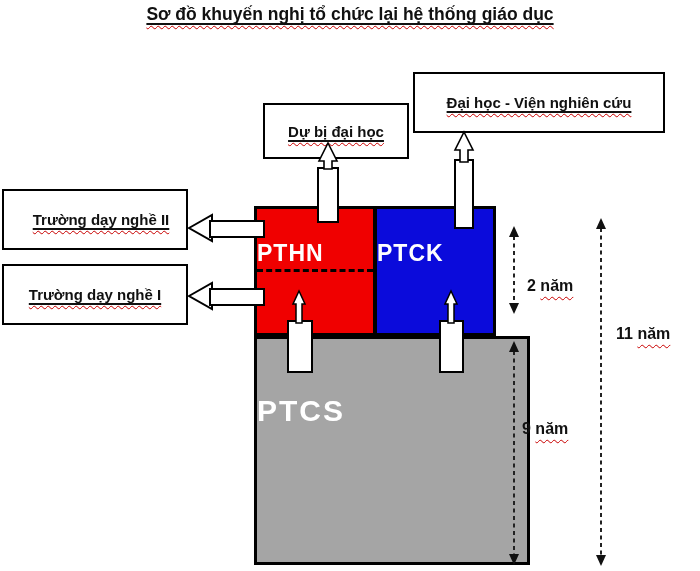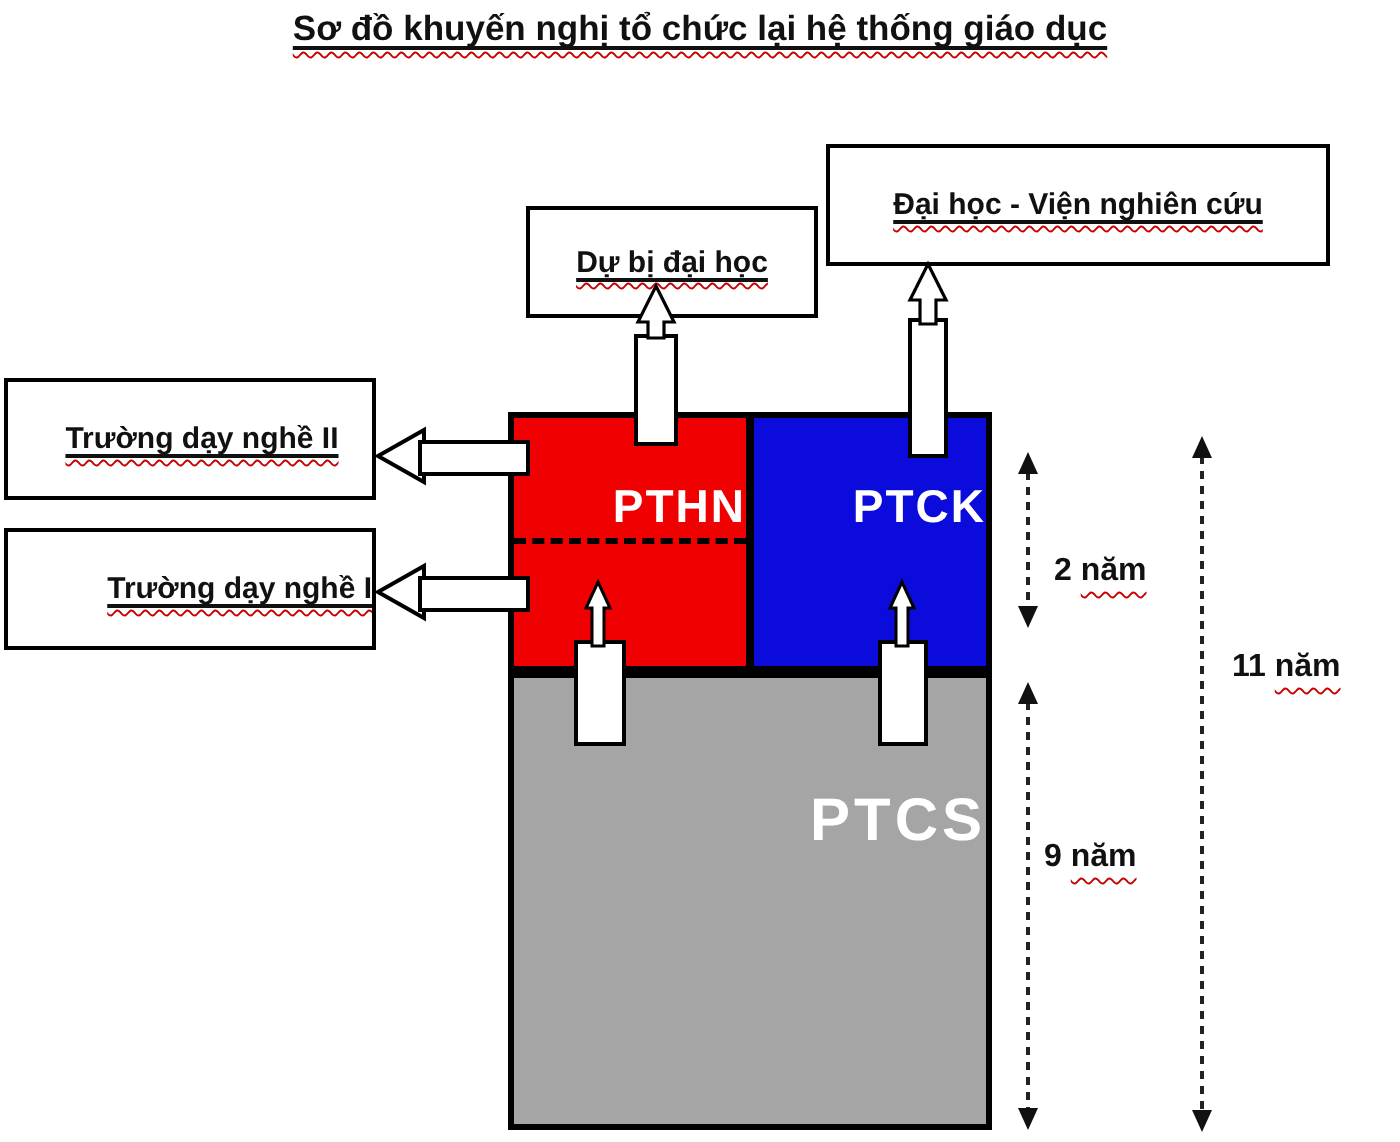--- a/index.html
+++ b/index.html
@@ -20,26 +20,26 @@
   .wavy{text-decoration:underline wavy var(--wavy);text-decoration-thickness:1px;text-underline-offset:5px;text-decoration-skip-ink:none;}
   .title{
     left:0;top:4px;width:700px;text-align:center;
     font-weight:bold;font-size:17.5px;z-index:1;
   }
   .blocktop{left:254px;top:206px;width:242px;height:130px;border:3px solid #000;display:flex;z-index:1;}
   .half{position:relative;flex:1;}
   .half.red{background:var(--red);border-right:4px solid #000;}
   .half.blue{background:var(--blue);}
   .blocklabel{
-    position:absolute;left:0;width:100%;text-align:right;
+    position:absolute;left:0;width:100%;text-align:left;
     color:#fff;font-weight:bold;letter-spacing:1px;
   }
   .half .blocklabel{top:31px;font-size:23px;}
   .dashline{position:absolute;left:0;right:0;top:60px;border-top:3px dashed #000;}
-  .graybk{left:254px;top:336px;width:242px;height:229px;background:var(--gray);border:3px solid #000;z-index:1;}
+  .graybk{left:254px;top:336px;width:276px;height:229px;background:var(--gray);border:3px solid #000;z-index:1;}
   .graybk .blocklabel{top:55px;font-size:30px;letter-spacing:2px;}
   .arrow-svg{position:absolute;z-index:5;}
   .measure-svg{position:absolute;z-index:2;}
   .yearlabel{font-weight:bold;font-size:16px;z-index:2;white-space:nowrap;}
 </style>
 </head>
 <body>
 
 <div class="abs title">
   <span class="u"><span class="wavy">Sơ đồ khuyến nghị tổ chức lại hệ thống giáo dục</span></span>
@@ -47,21 +47,21 @@
 
 <div class="abs box" style="left:413px;top:72px;width:252px;height:61px;text-align:right;">
   <span class="u"><span class="wavy">Đại học - Viện nghiên cứu</span></span>
 </div>
 <div class="abs box" style="left:263px;top:103px;width:146px;height:56px;">
   <span class="u"><span class="wavy">Dự bị đại học</span></span>
 </div>
 <div class="abs box" style="left:2px;top:189px;width:186px;height:61px;padding-left:12px;">
   <span class="u"><span class="wavy">Trường dạy nghề II</span></span>
 </div>
-<div class="abs box" style="left:2px;top:264px;width:186px;height:61px;justify-content:flex-end;">
+<div class="abs box" style="left:2px;top:264px;width:186px;height:61px;">
   <span class="u"><span class="wavy">Trường dạy nghề I</span></span>
 </div>
 
 <div class="abs blocktop">
   <div class="half red">
     <div class="blocklabel">PTHN</div>
     <div class="dashline"></div>
   </div>
   <div class="half blue">
     <div class="blocklabel">PTCK</div>

